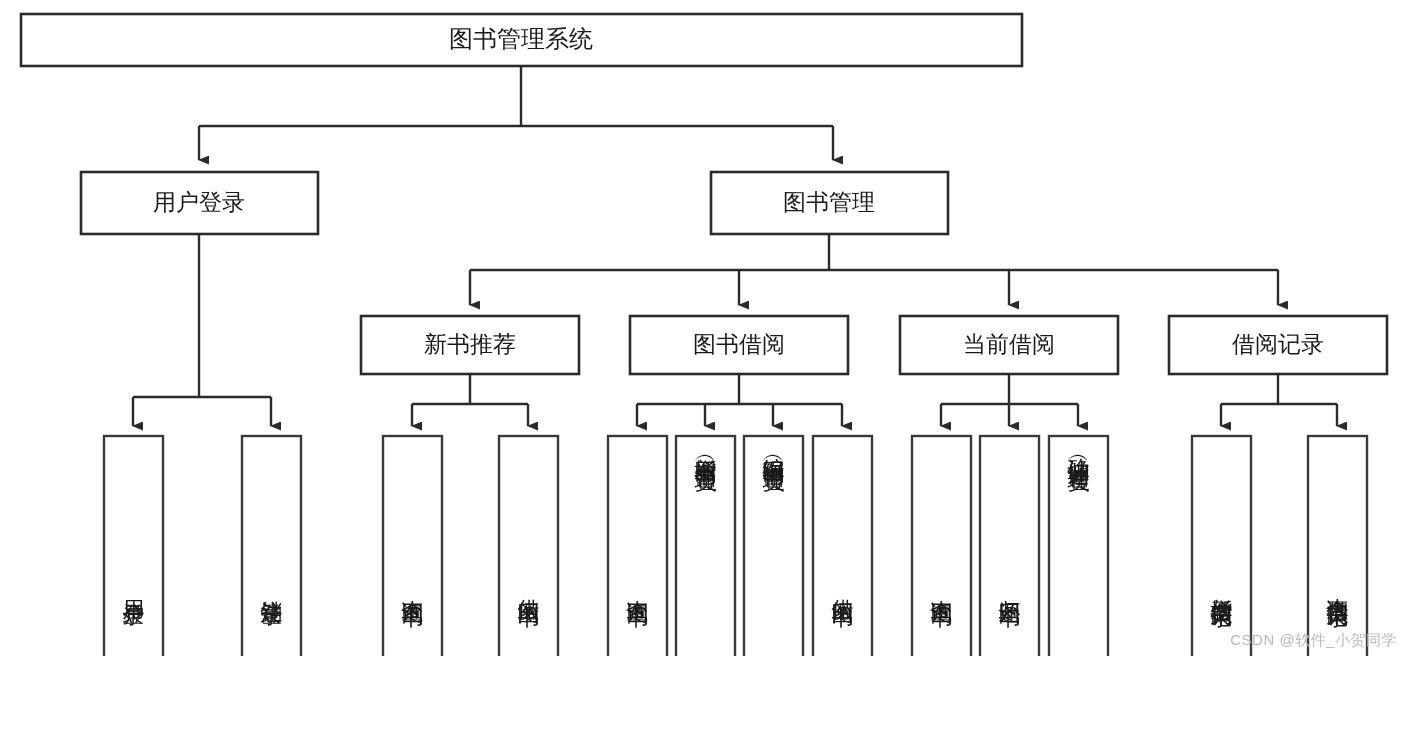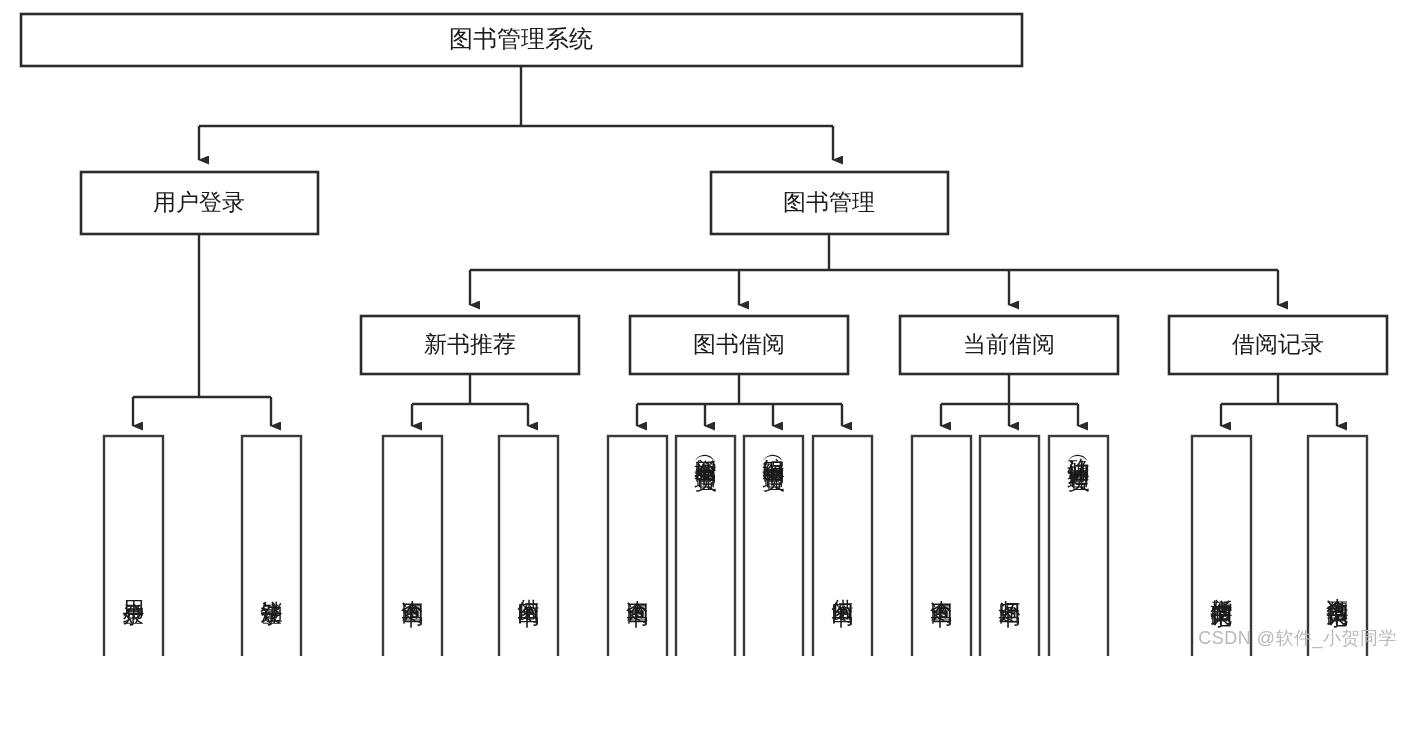--- a/index.html
+++ b/index.html
@@ -70,21 +70,21 @@
     line-height: 1.08;
     color: #1a1a1a;
     letter-spacing: 2px;
     white-space: nowrap;
   }
   .watermark {
     position: absolute;
     right: 8px;
     bottom: 6px;
     font-family: "Liberation Sans", "DejaVu Sans", sans-serif;
-    font-size: 18px;
+    font-size: 15px;
     color: #b9b9b9;
     white-space: nowrap;
     letter-spacing: 0.5px;
   }
 </style>
 </head>
 <body>
 
 <div id="diagram-root">
 

